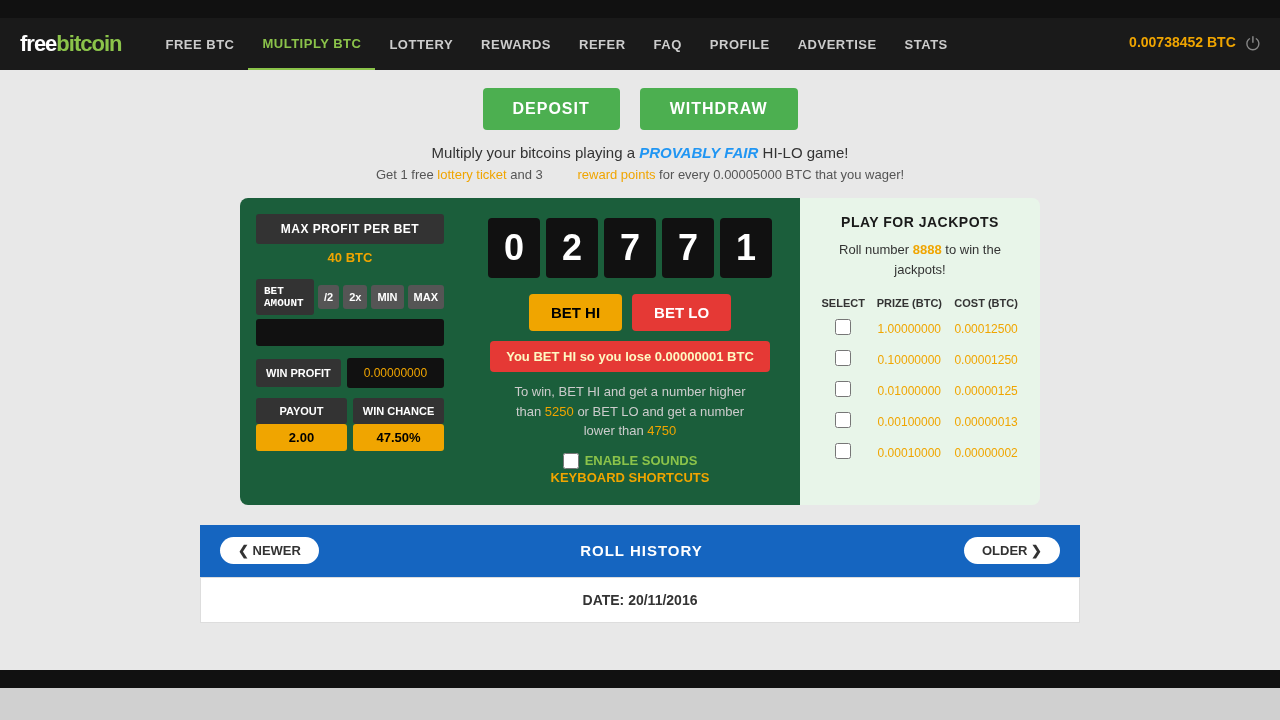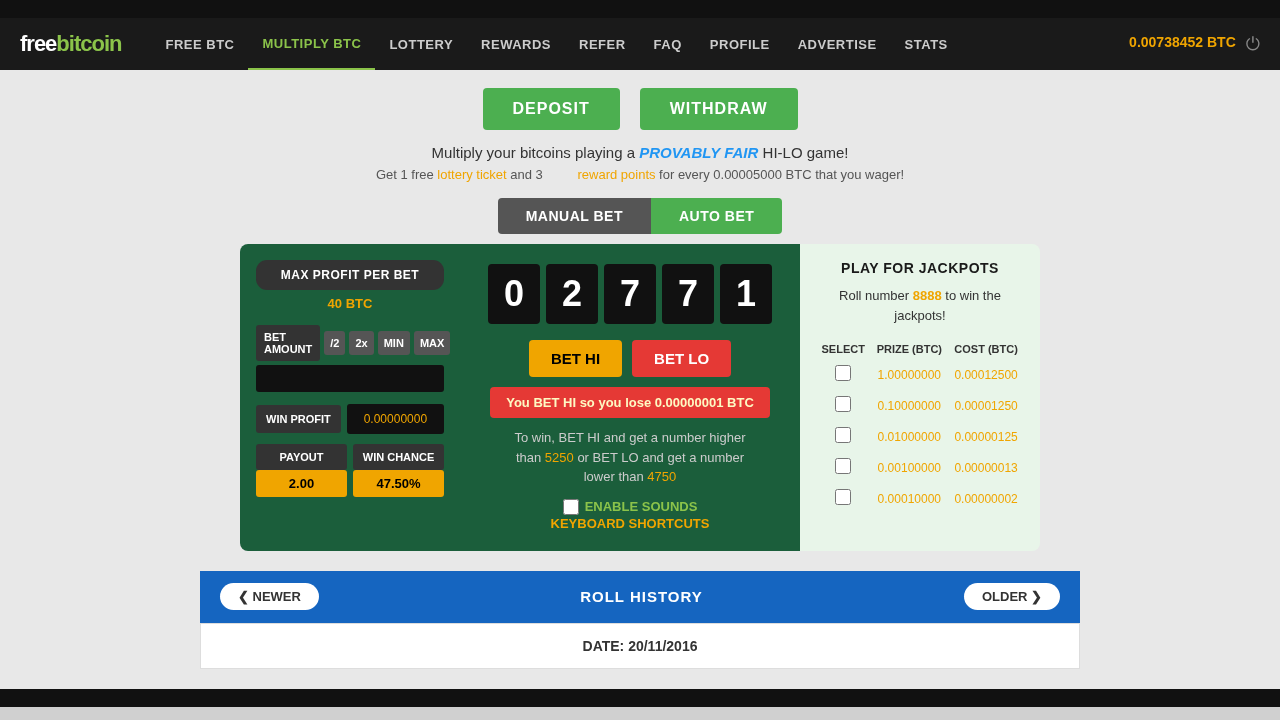--- a/index.html
+++ b/index.html
@@ -155,21 +155,21 @@
       min-width: 220px;
     }
 
     .max-profit-label {
       background: #333;
       color: #fff;
       text-align: center;
       padding: 8px;
       font-size: 12px;
       font-weight: bold;
-      border-radius: 11px;
+      border-radius: 3px;
       margin-bottom: 6px;
       letter-spacing: 0.5px;
     }
     .max-profit-value {
       color: #f0a500;
       text-align: center;
       font-size: 13px;
       font-weight: bold;
       margin-bottom: 14px;
     }
@@ -181,20 +181,21 @@
       margin-bottom: 4px;
     }
     .bet-amount-label {
       background: #333;
       color: #fff;
       padding: 6px 8px;
       font-size: 11px;
       font-weight: bold;
       border-radius: 3px;
       flex: 1;
+      font-family: Liberation Mono, monospace;
     }
     .bet-multiplier {
       background: #555;
       color: #fff;
       padding: 6px 6px;
       font-size: 11px;
       font-weight: bold;
       border-radius: 3px;
       cursor: pointer;
     }
@@ -486,24 +487,20 @@
     <button class="btn-withdraw">WITHDRAW</button>
   </div>
 
   <p class="tagline">
     <span>Multiply your bitcoins playing a </span><span class="provably-fair">PROVABLY FAIR</span><span> HI-LO game!</span>
   </p>
   <p class="sub-tagline">
     <span>Get 1 free </span><span class="lottery">lottery ticket</span><span> and 3 </span><span class="reward">reward points</span><span> for every 0.00005000 BTC that you wager!</span>
   </p>
 
-  <div class="tabs-row">
-    <button class="tab tab-manual">MANUAL BET</button>
-    <button class="tab tab-auto">AUTO BET</button>
-  </div>
 
   <div class="game-container">
 
     <div class="left-panel">
       <div class="max-profit-label">MAX PROFIT PER BET</div>
       <div class="max-profit-value">40 BTC</div>
 
       <div class="bet-amount-row">
         <div class="bet-amount-label">BET AMOUNT</div>
         <div class="bet-multiplier">/2</div>

